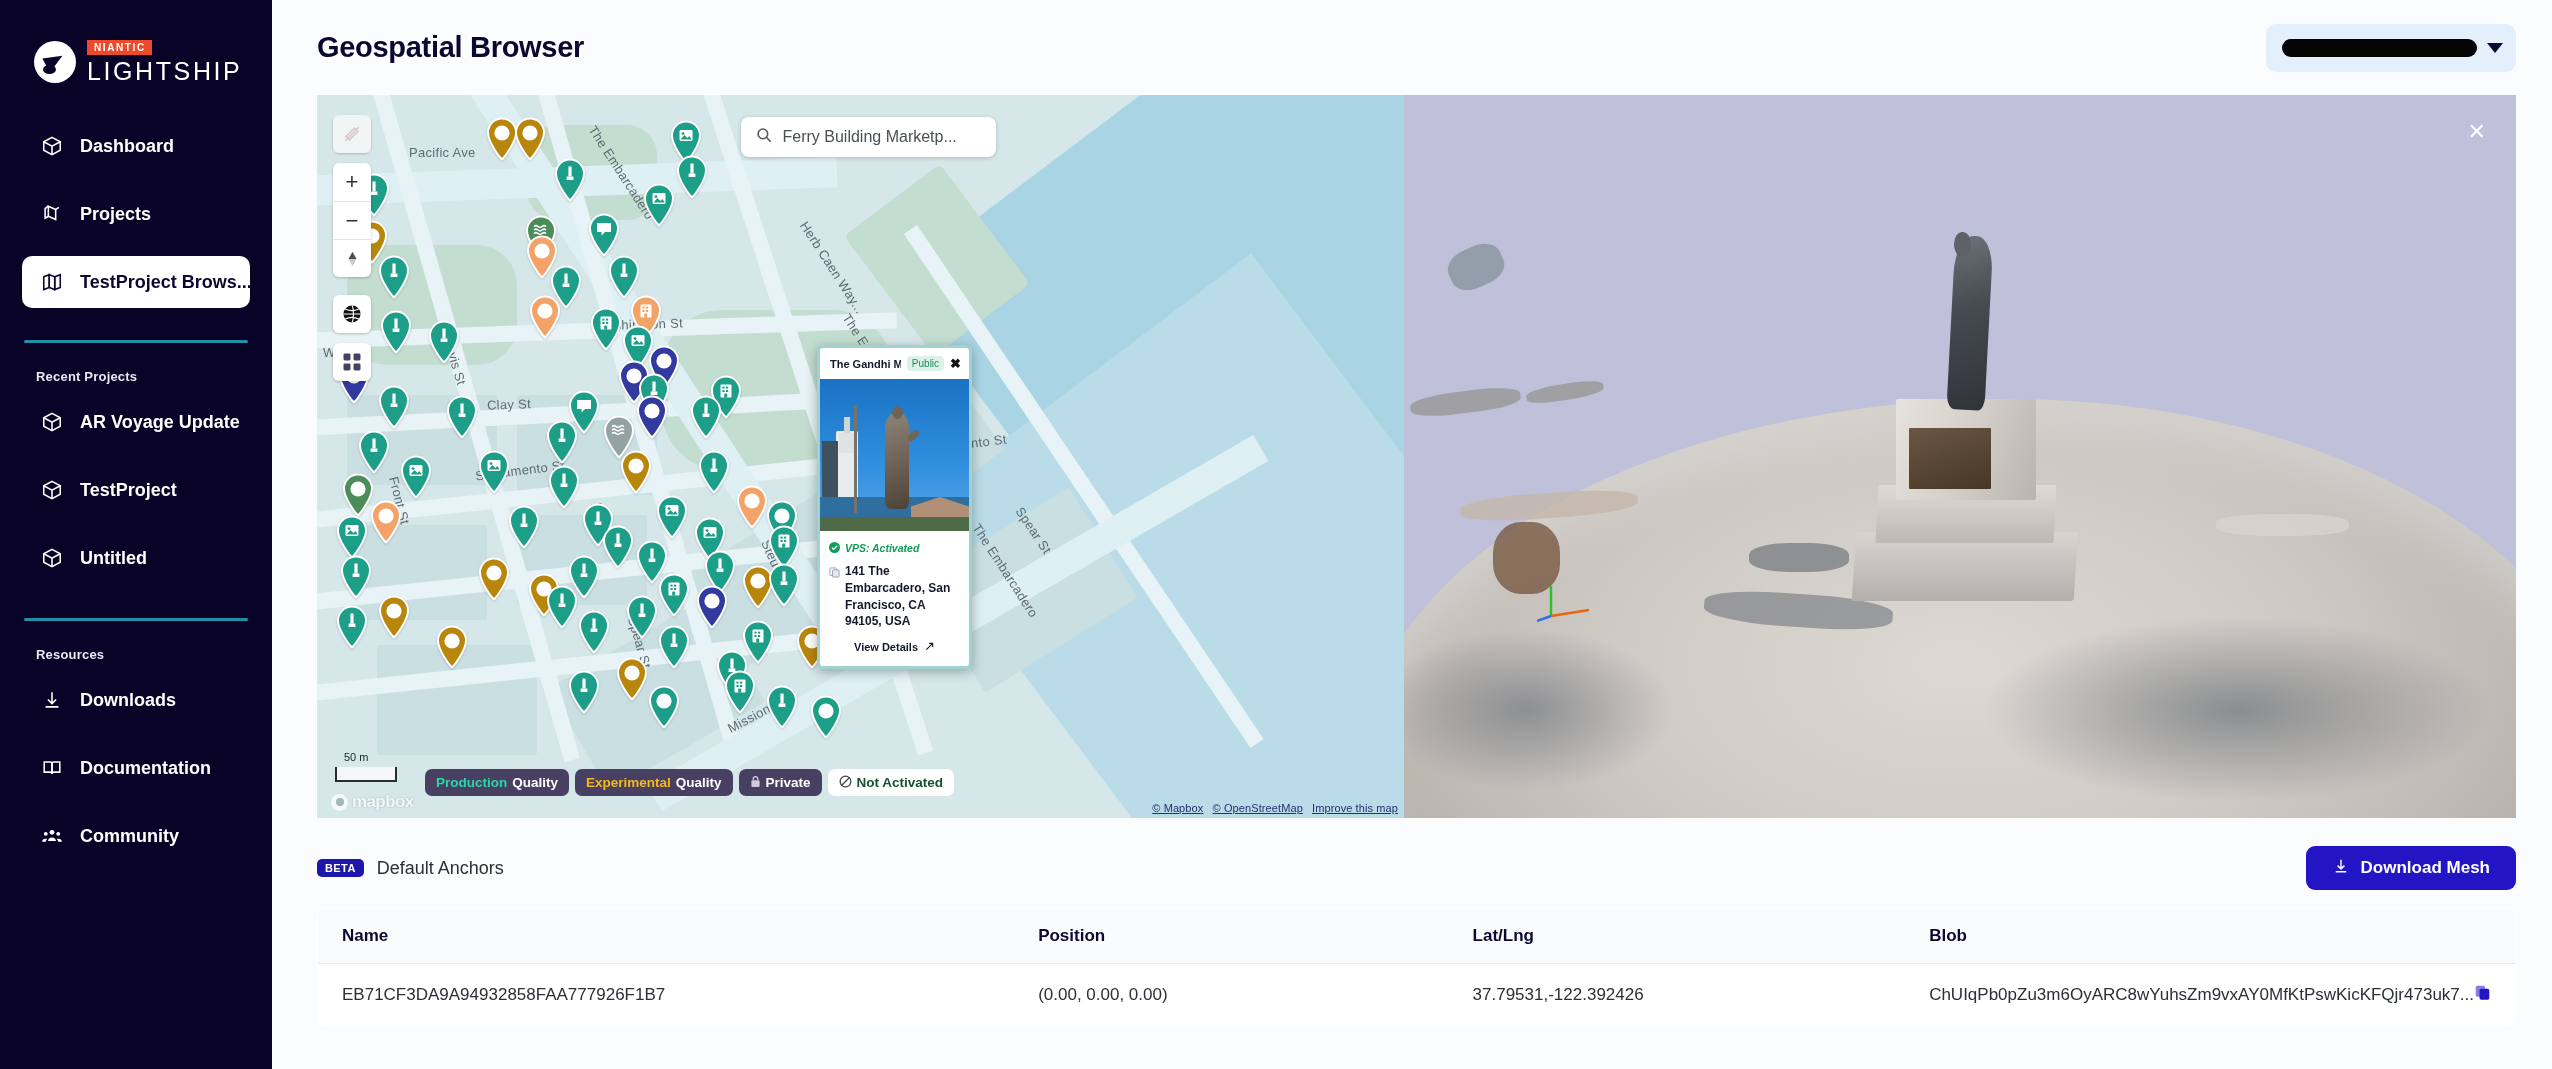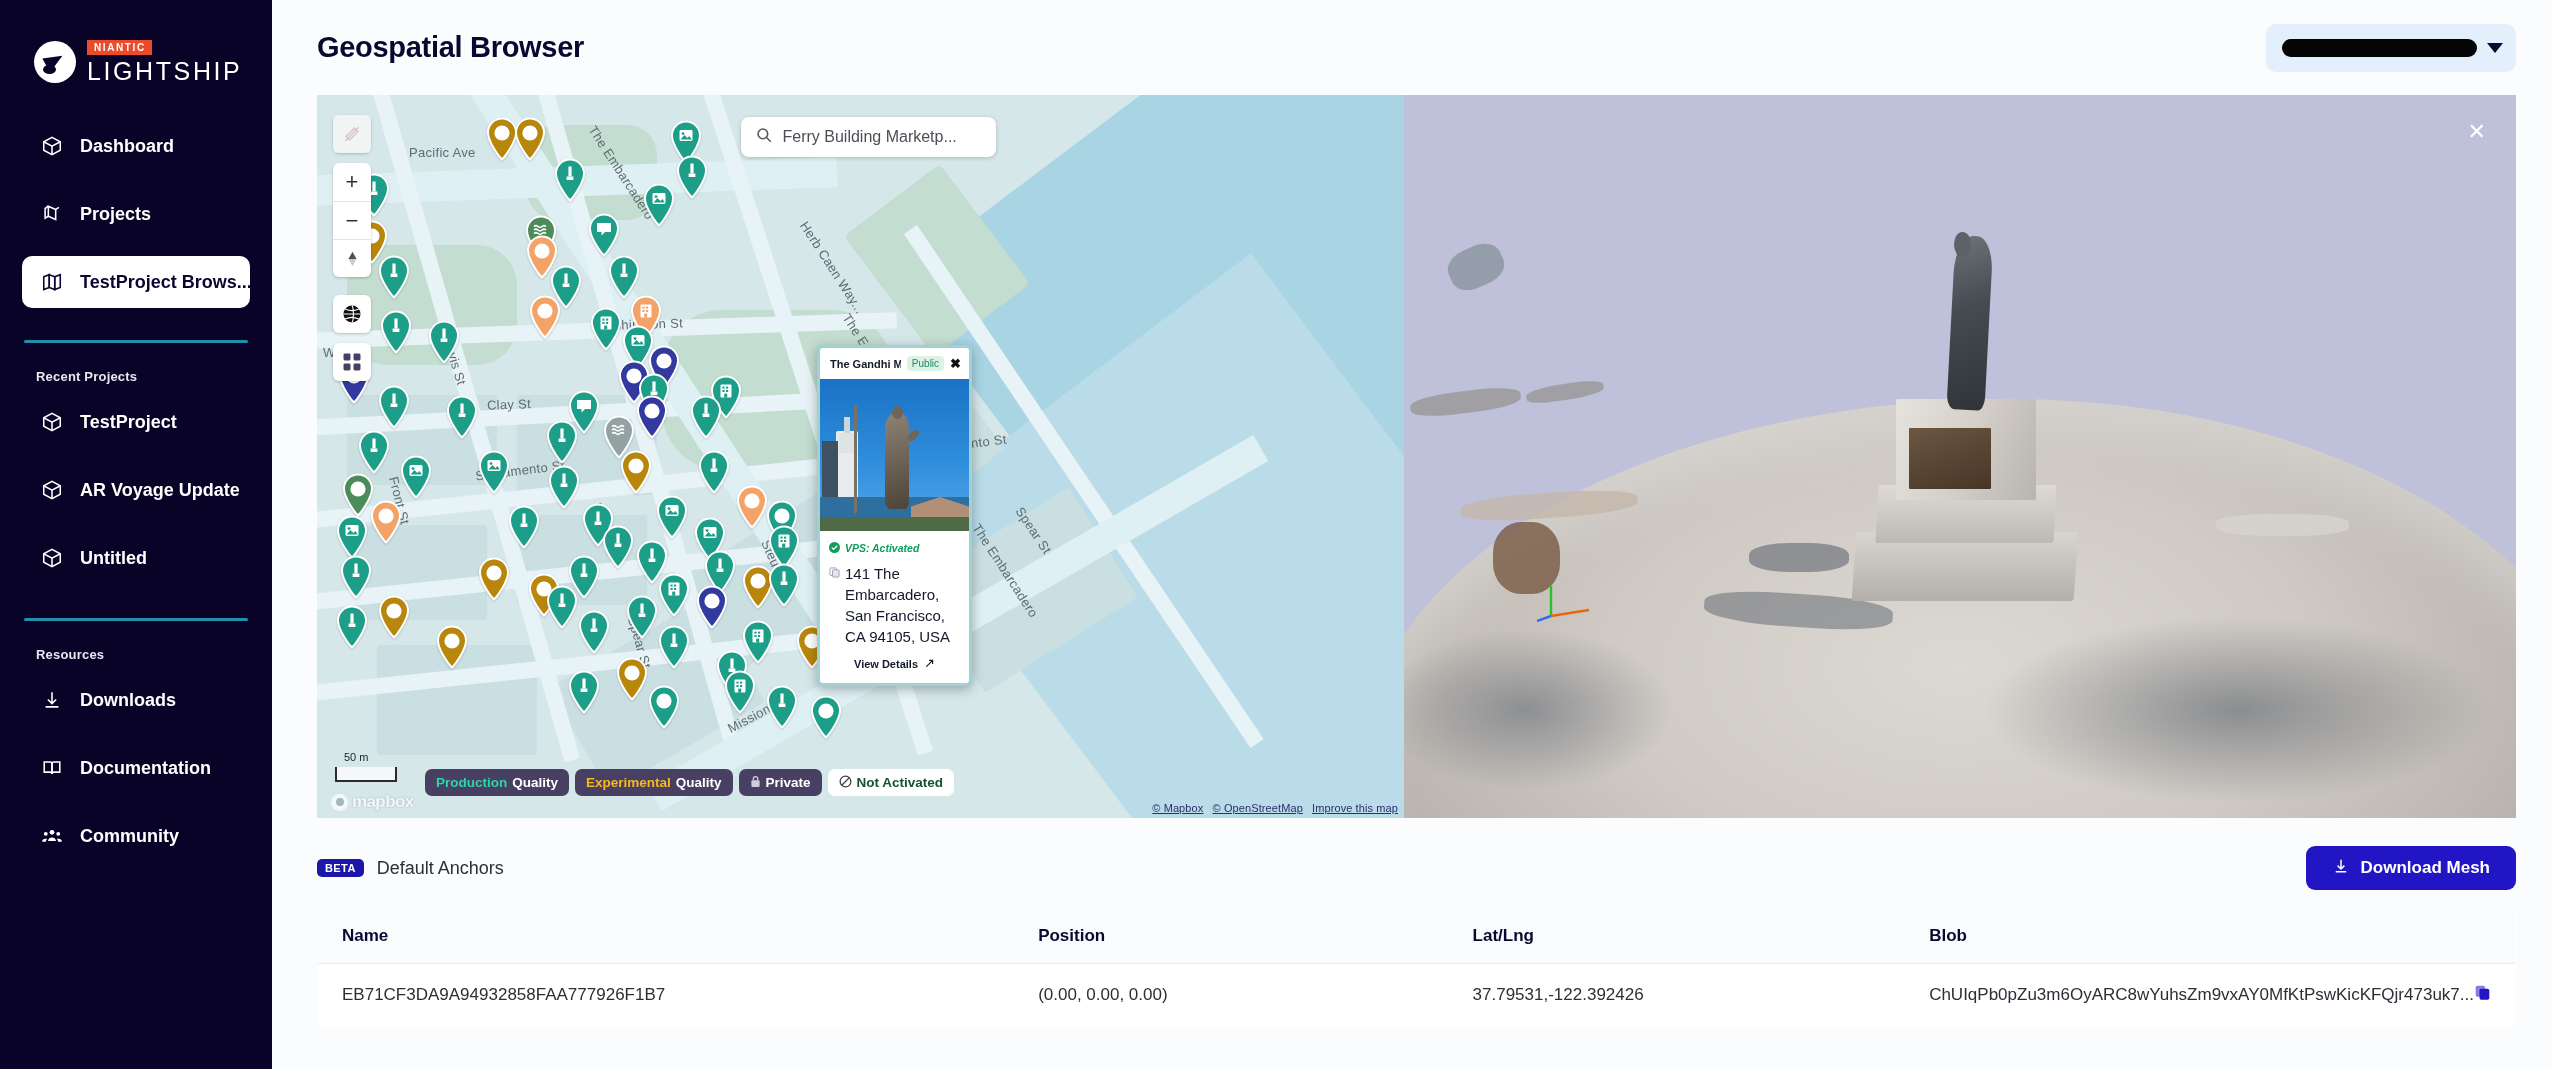--- a/index.html
+++ b/index.html
@@ -343,30 +343,30 @@
     <div class="section-title">Recent Projects</div>
 
     <nav class="nav" style="padding-top:10px">
       <div class="nav-item">
         <span class="ico">
           <svg viewBox="0 0 24 24" fill="none" stroke="currentColor" stroke-width="1.7">
             <path d="M12 2.6 21 7.4v9.2L12 21.4 3 16.6V7.4z"></path>
               <path d="M3 7.4 12 12.2l9-4.8M12 12.2v9.2"></path>
           </svg>
         </span>
-        <span>TestProject</span>
+        <span>AR Voyage Update</span>
       </div>
       <div class="nav-item">
         <span class="ico">
           <svg viewBox="0 0 24 24" fill="none" stroke="currentColor" stroke-width="1.7">
             <path d="M12 2.6 21 7.4v9.2L12 21.4 3 16.6V7.4z"></path>
               <path d="M3 7.4 12 12.2l9-4.8M12 12.2v9.2"></path>
           </svg>
         </span>
-        <span>AR Voyage Update</span>
+        <span>TestProject</span>
       </div>
       <div class="nav-item">
         <span class="ico">
           <svg viewBox="0 0 24 24" fill="none" stroke="currentColor" stroke-width="1.7">
             <path d="M12 2.6 21 7.4v9.2L12 21.4 3 16.6V7.4z"></path>
               <path d="M3 7.4 12 12.2l9-4.8M12 12.2v9.2"></path>
           </svg>
         </span>
         <span>Untitled</span>
       </div>
@@ -1166,21 +1166,21 @@
               </span>
               <span style="font-size:10.5px;font-style:italic;font-weight:700;color:#0f9d58">VPS: Activated</span>
             </div>
             <div style="display:flex;gap:5px;margin-bottom:8px">
               <span style="flex:none;margin-top:1px">
                 <svg width="11" height="11" viewBox="0 0 14 14" fill="none" stroke="#9aa0ae" stroke-width="1.2">
                   <rect x="1.2" y="1.2" width="8" height="9.6" rx="1"></rect>
                   <rect x="4.4" y="3.6" width="8.4" height="9.2" rx="1" fill="#e5e7ee"></rect>
                 </svg>
               </span>
-              <span style="font-size:15px;font-weight:400;color:#14192b;line-height:1.4">141 The Embarcadero, San Francisco, CA 94105, USA</span>
+              <span style="font-size:12px;font-weight:700;color:#14192b;line-height:1.4">141 The Embarcadero, San Francisco, CA 94105, USA</span>
             </div>
             <div style="display:flex;align-items:center;justify-content:center;gap:6px;cursor:pointer">
               <span style="font-size:11px;font-weight:700;color:#14192b">View Details</span>
               <span>
                 <svg width="11" height="11" viewBox="0 0 14 14" fill="none" stroke="#14192b" stroke-width="1.5">
                   <path d="M3 11 11 3M6.5 3H11v4.5"></path>
                 </svg>
               </span>
             </div>
           </div>

